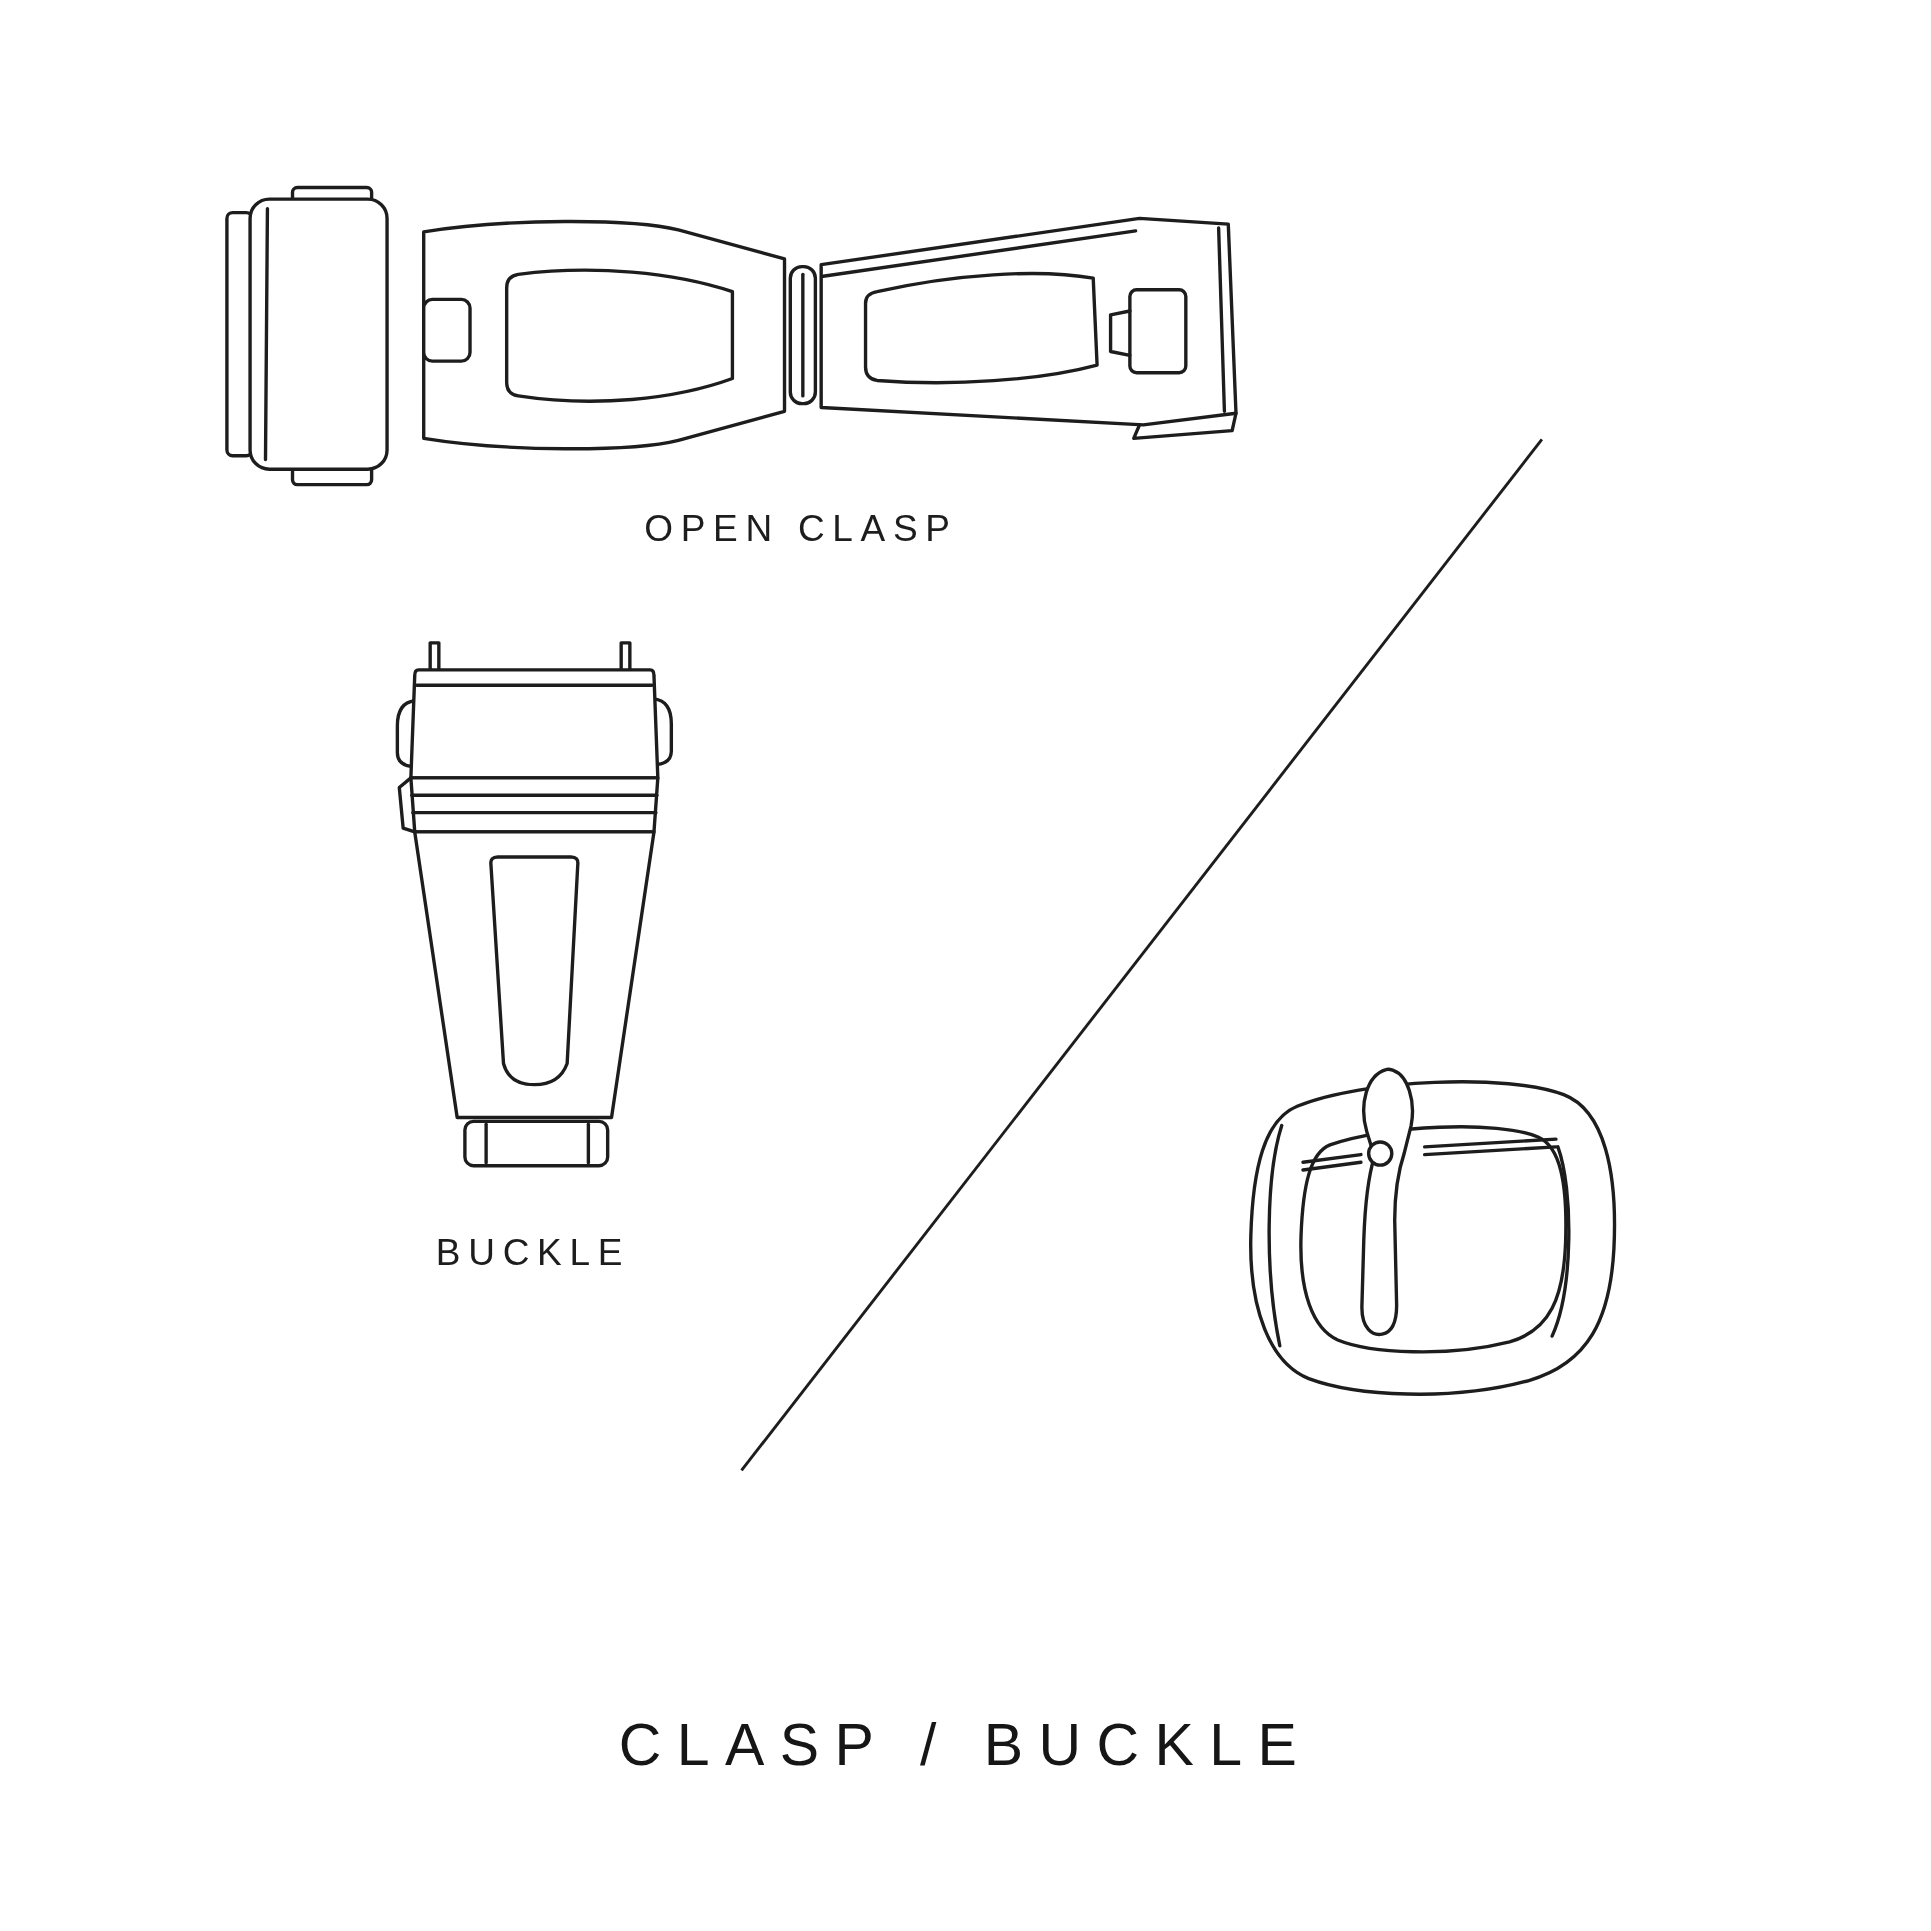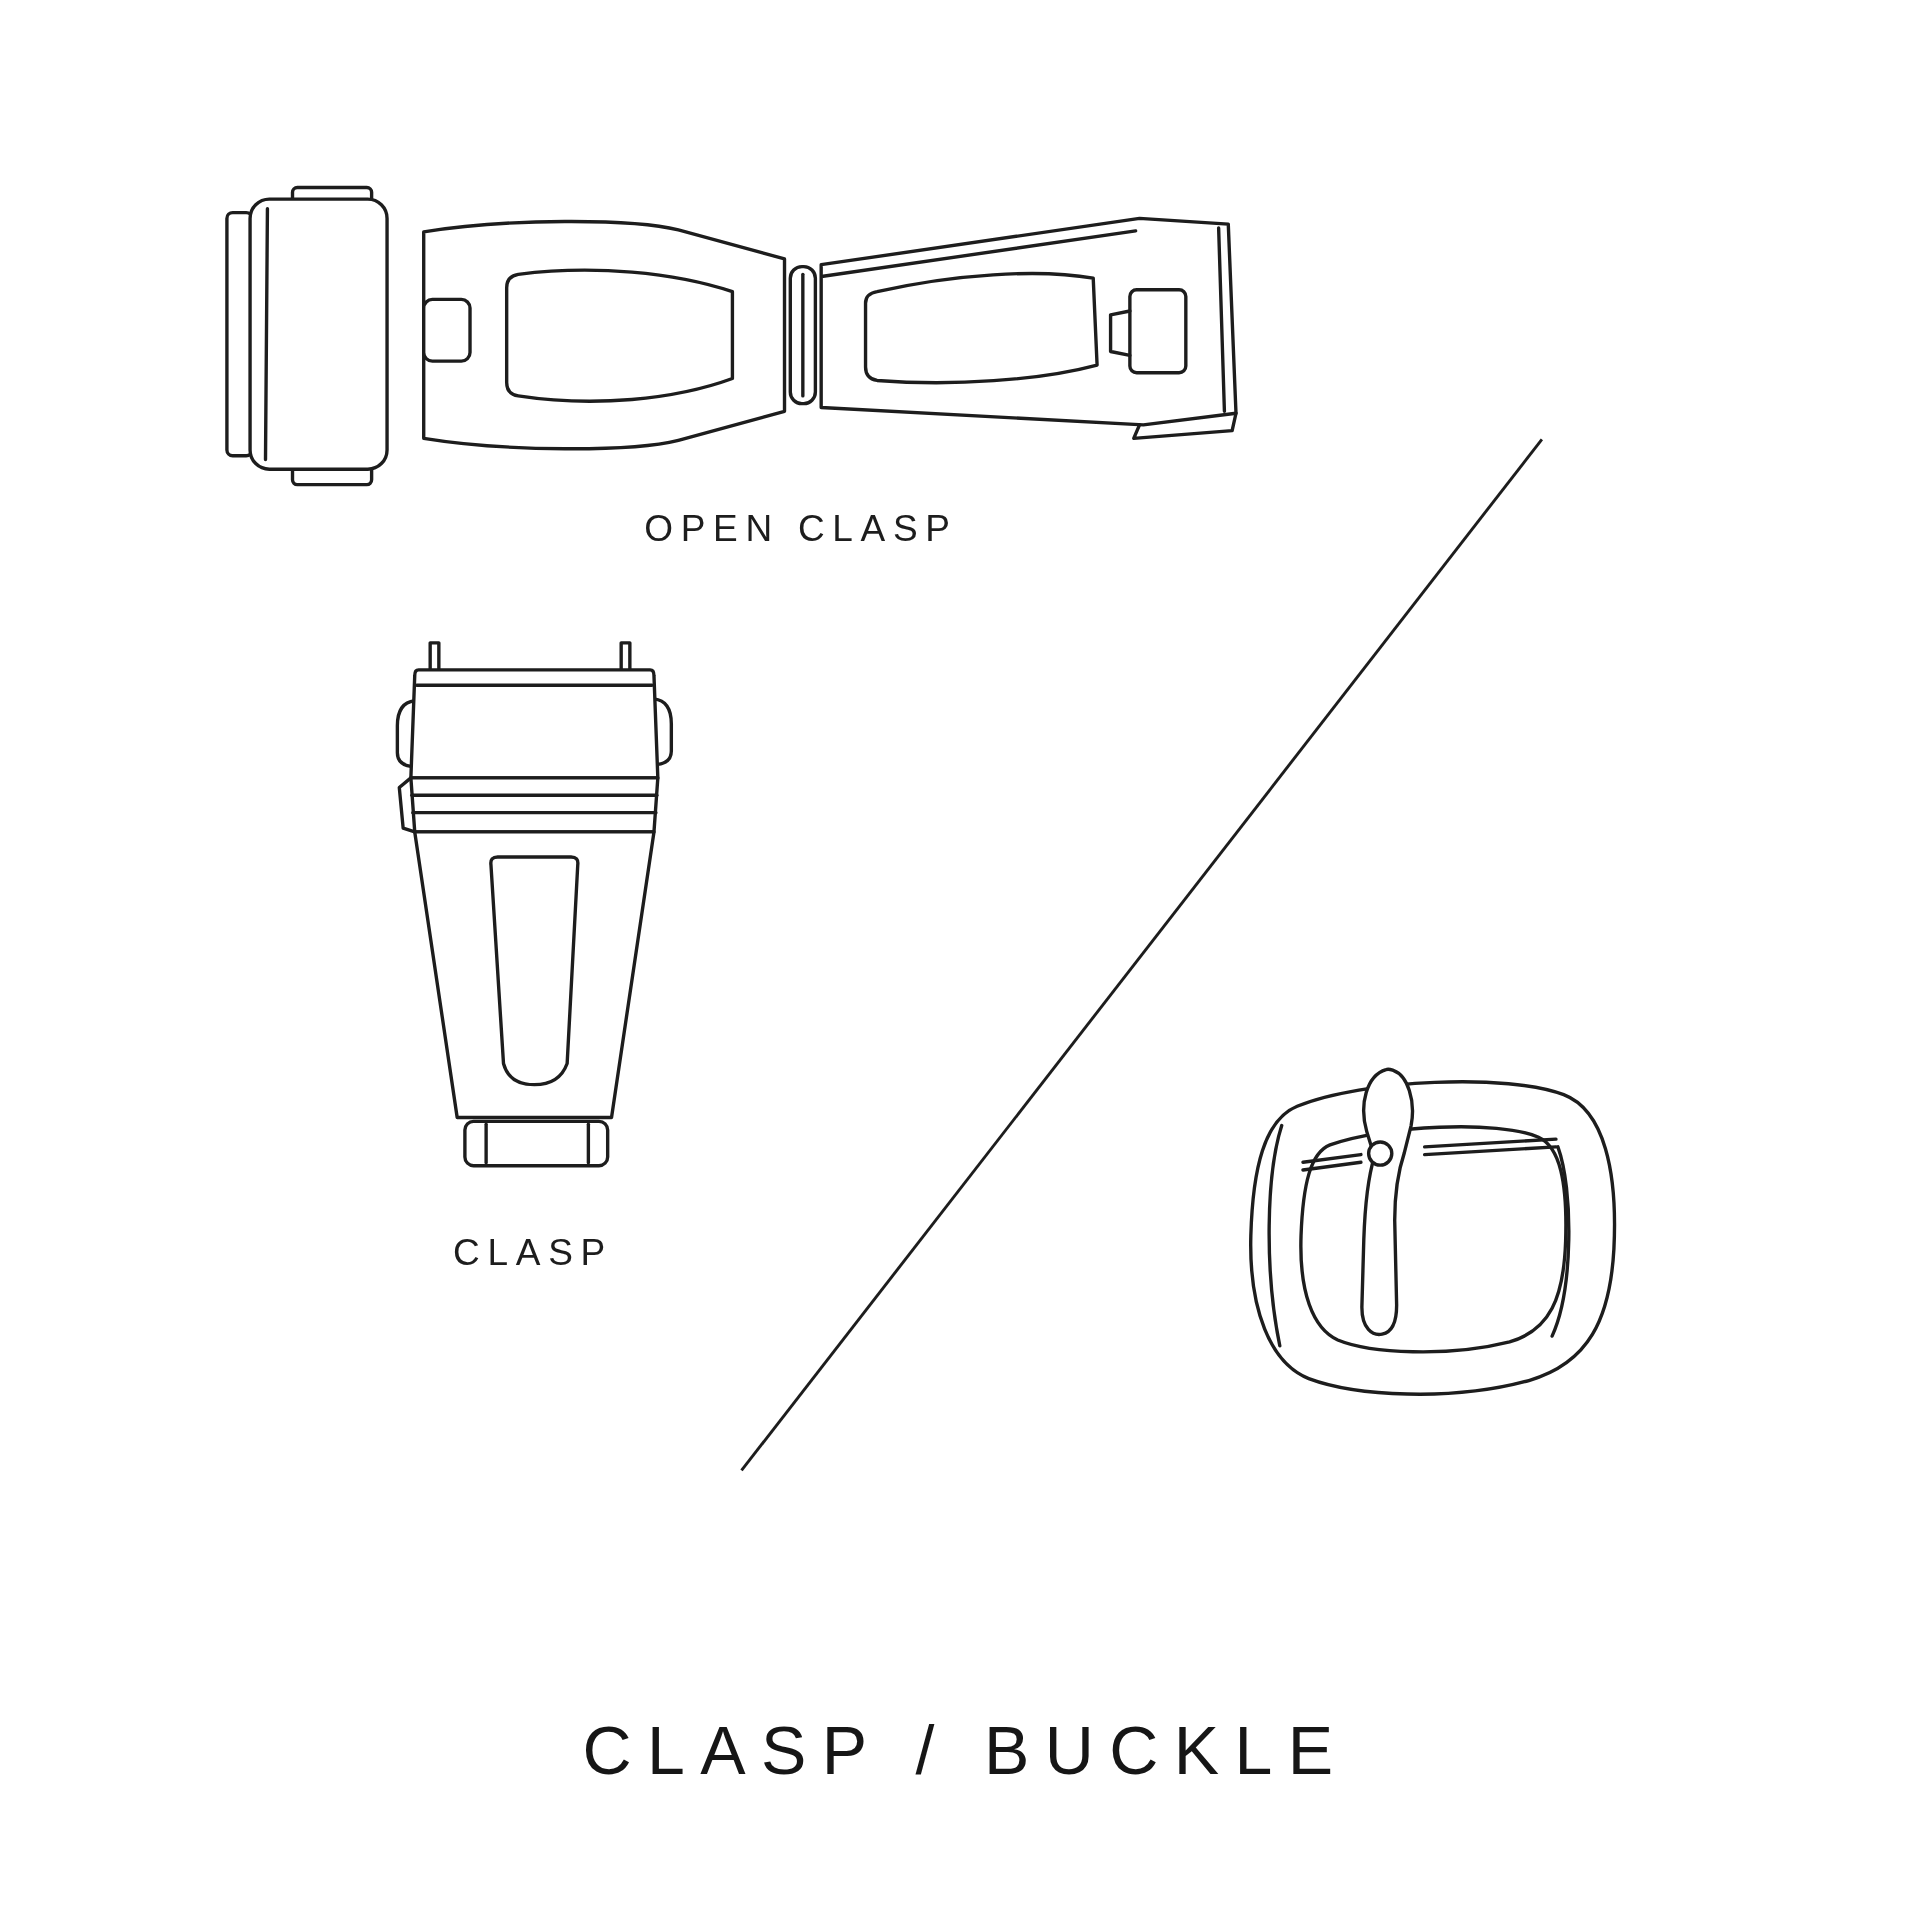--- a/index.html
+++ b/index.html
@@ -19,21 +19,21 @@
     font-weight: 400;
     letter-spacing: 7.7px;
     text-align: center;
     white-space: nowrap;
   }
   .title {
     position: absolute;
     left: 0; top: 1711px;
     width: 1931px;
     color: #161616;
-    font-size: 68px;
+    font-size: 59px;
     font-weight: 400;
     letter-spacing: 15.4px;
     text-align: center;
     white-space: nowrap;
   }
   svg { overflow: visible; }
 </style>
 </head>
 <body>
 
@@ -91,21 +91,21 @@
 
       <path d="M38,200 L286,200 L242,496 L82,496 Z"></path>
       <path d="M124,226 L200,226 Q208,226 207,234 L196,440 Q188,462 162,462 Q136,462 130,440 L117,234 Q116,226 124,226 Z"></path>
 
       <rect x="90" y="500" width="148" height="46" rx="9"></rect>
       <line x1="112" y1="503" x2="112" y2="543"></line>
       <line x1="218" y1="503" x2="218" y2="543"></line>
     </g>
   </svg>
 
-  <div class="label" style="left:340px;top:1232px;width:386px">CLASP</div>
+  <div class="label" style="left:340px;top:1232px;width:386px">BUCKLE</div>
 
   <svg class="illus" style="left:1218px;top:1054px" width="421" height="373" viewBox="0 0 436 386">
     <g fill="#ffffff" stroke="#1d1d1d" stroke-width="3.5" stroke-linejoin="round" stroke-linecap="round">
 
       <path d="M82,54 C150,26 302,20 358,42 C400,58 414,122 410,202 C406,274 384,320 322,338 C242,360 142,354 94,336 C54,320 32,264 34,188 C36,118 48,68 82,54 Z"></path>
       <path d="M116,94 C172,74 290,68 332,86 C354,96 362,132 360,194 C358,252 344,286 302,298 C238,314 158,310 124,296 C98,284 84,246 86,188 C88,134 96,102 116,94 Z"></path>
       <path fill="none" d="M66,74 C50,124 48,224 64,302"></path>
       <path fill="none" d="M352,96 C368,140 368,244 346,292"></path>
 
       <path fill="none" d="M88,112 L148,104 M88,120 L148,112 M214,96 L350,88 M214,104 L350,96"></path>

